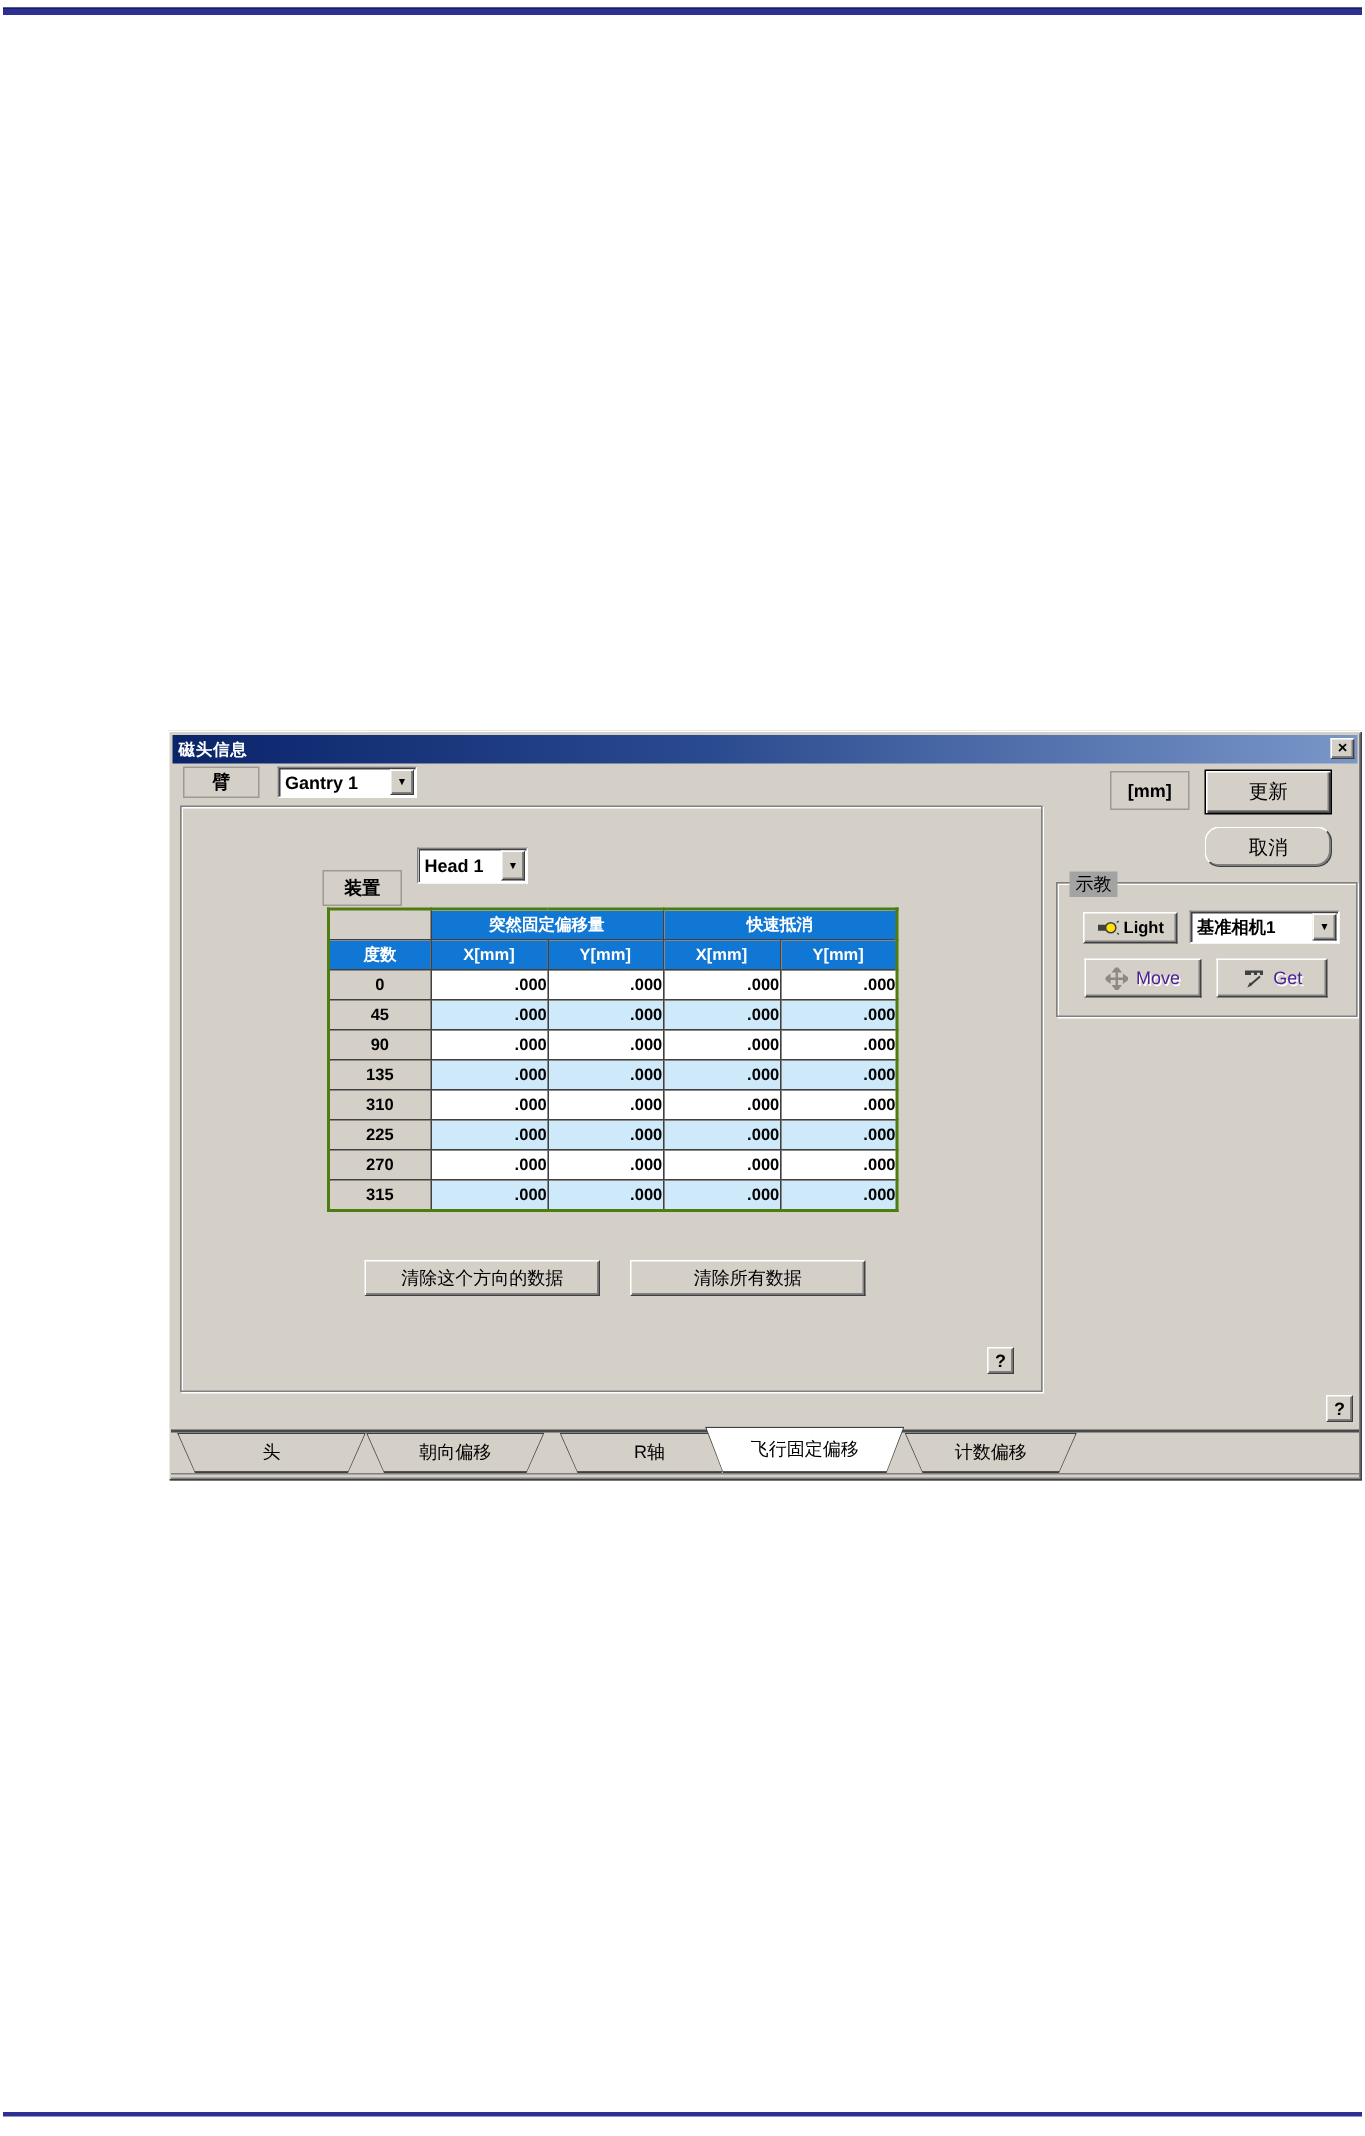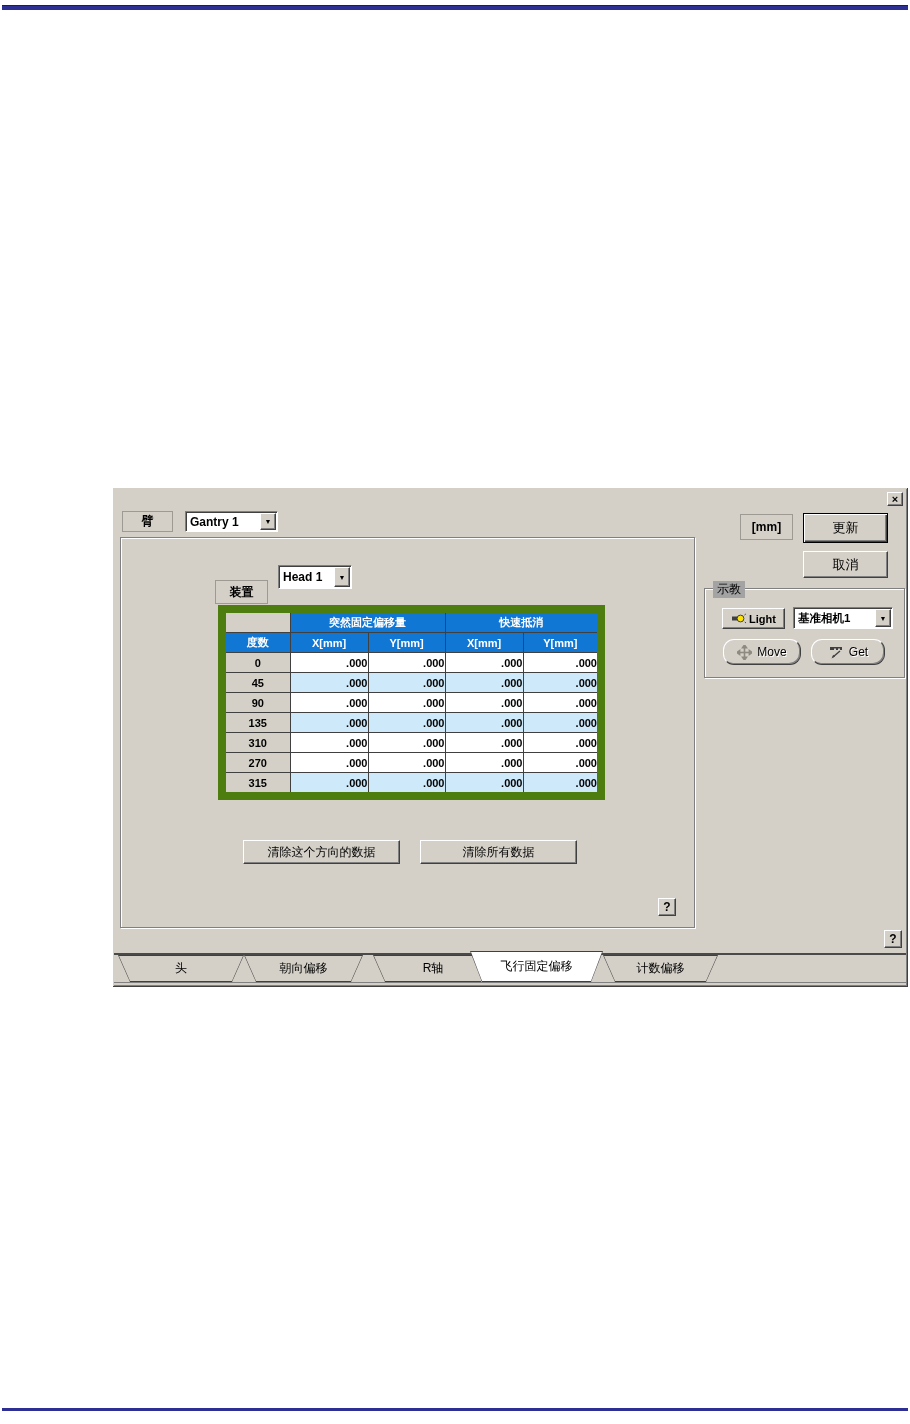--- a/index.html
+++ b/index.html
@@ -21,40 +21,40 @@
   .close-btn { position:absolute; right:5px; top:5px; width:16px; height:14px;
                background:#d4d0c8; border:1px solid; border-color:#fff #404040 #404040 #fff;
                box-shadow: inset -1px -1px 0 #808080;
                font-size:11px; font-weight:bold; text-align:center; line-height:12px; box-sizing:border-box; }
 
   .btn { position:absolute; background:#d4d0c8; border:1px solid; border-color:#fff #404040 #404040 #fff;
          box-shadow: inset -1px -1px 0 #808080; box-sizing:border-box;
          display:flex; align-items:center; justify-content:center; font-size:12px; }
   .btn-default { border:1px solid #000;
          box-shadow: inset 1px 1px 0 #fff, inset -1px -1px 0 #404040, inset -2px -2px 0 #808080; }
-  .btn-disabled { color:#000000; text-shadow:1px 1px 0 #ffffff;border-radius:11px; }
+  .btn-disabled { color:#4c1d95; text-shadow:1px 1px 0 #ffffff; }
   .help-btn { font-weight:bold; font-size:12px; }
 
   .static-box { position:absolute; border:1px solid #9d9a93; box-sizing:border-box;
                 display:flex; align-items:center; justify-content:center; font-weight:bold; }
 
   .combo { position:absolute; background:#fff; border:1px solid; border-color:#808080 #fff #fff #808080;
            box-shadow: inset 1px 1px 0 #404040; box-sizing:border-box; }
   .combo-text { position:absolute; left:4px; top:0; bottom:0; right:18px;
                 display:flex; align-items:center; font-weight:bold; font-size:12px; overflow:hidden; white-space:nowrap; }
   .combo-arrow { position:absolute; right:1px; top:1px; bottom:1px; width:16px; background:#d4d0c8;
                  border:1px solid; border-color:#fff #404040 #404040 #fff; box-shadow: inset -1px -1px 0 #808080;
                  display:flex; align-items:center; justify-content:center; font-size:7px; box-sizing:border-box; }
 
   .groupbox { position:absolute; border:1px solid #808080; box-shadow: inset 1px 1px 0 #fff, 1px 1px 0 #fff; box-sizing:border-box; }
   .group-label { position:absolute; top:-8px; left:8px; background:#a3a3a3; padding:0 4px; font-size:12px; }
 
   
   table.grid { position:absolute; left:106px; top:118px; width:379px;
-               border-collapse:collapse; table-layout:fixed; border:8px solid #4d7c0f; }
+               border-collapse:collapse; table-layout:fixed; border:2px solid #4d7c0f; }
   table.grid th, table.grid td { border:1px solid #404040; padding:0; font-size:11px; height:19px; overflow:hidden; }
   .th-blue { background:#1177d4; color:#fff; font-weight:bold; text-align:center; }
   .corner  { background:#d4d0c8; }
   td.deg { background:#d4d0c8; font-weight:bold; text-align:center; }
   td.val { background:#ffffff; font-weight:bold; text-align:right; padding-right:4px; }
   tr.alt td.val { background:#cee9fa; }
 
   
   .strip-line   { position:absolute; left:2px; top:466px; width:792px; height:2px; background:#4a4a4a; }
   .strip-bottom { position:absolute; left:2px; top:495px; width:792px; height:1px; background:#808080; }
@@ -72,35 +72,38 @@
 </style>
 </head>
 <body>
 
 <div class="page">
   <div class="rule-top"></div>
   <div class="rule-bottom"></div>
 
   <div class="dialog">
 
+    <div class="titlebar">
+      <span class="title-text">磁头信息</span>
+    </div>
     <div class="close-btn">
       <span>×</span>
     </div>
 
     <div class="static-box" style="left:10px; top:24px; width:51px; height:21px;">臂</div>
     <div class="combo" style="left:73px; top:24px; width:93px; height:21px;">
       <span class="combo-text">Gantry 1</span>
       <span class="combo-arrow">
           <span>▼</span>
         </span>
     </div>
 
     <div class="static-box" style="left:628px; top:27px; width:53px; height:26px;">[mm]</div>
     <div class="btn btn-default" style="left:691px; top:26px; width:85px; height:30px; font-size:13px;">更新</div>
-    <div class="btn" style="left:691px; top:64px; width:85px; height:27px; font-size:13px;">取消</div>
+    <div class="btn" style="left:691px; top:64px; width:85px; height:27px; font-size:13px;border-radius:10px;">取消</div>
 
     <div class="groupbox" style="left:8px; top:50px; width:575px; height:391px;"></div>
 
     <div class="static-box" style="left:103px; top:93px; width:53px; height:24px;">装置</div>
     <div class="combo" style="left:166px; top:78px; width:74px; height:24px;">
       <span class="combo-text">Head 1</span>
       <span class="combo-arrow">
           <span>▼</span>
         </span>
     </div>
@@ -154,20 +157,27 @@
         <td class="val">.000</td>
         <td class="val">.000</td>
       </tr>
       <tr class="">
         <td class="deg">310</td>
         <td class="val">.000</td>
         <td class="val">.000</td>
         <td class="val">.000</td>
         <td class="val">.000</td>
       </tr>
+      <tr class="alt">
+        <td class="deg">225</td>
+        <td class="val">.000</td>
+        <td class="val">.000</td>
+        <td class="val">.000</td>
+        <td class="val">.000</td>
+      </tr>
       <tr class="">
         <td class="deg">270</td>
         <td class="val">.000</td>
         <td class="val">.000</td>
         <td class="val">.000</td>
         <td class="val">.000</td>
       </tr>
       <tr class="alt">
         <td class="deg">315</td>
         <td class="val">.000</td>

